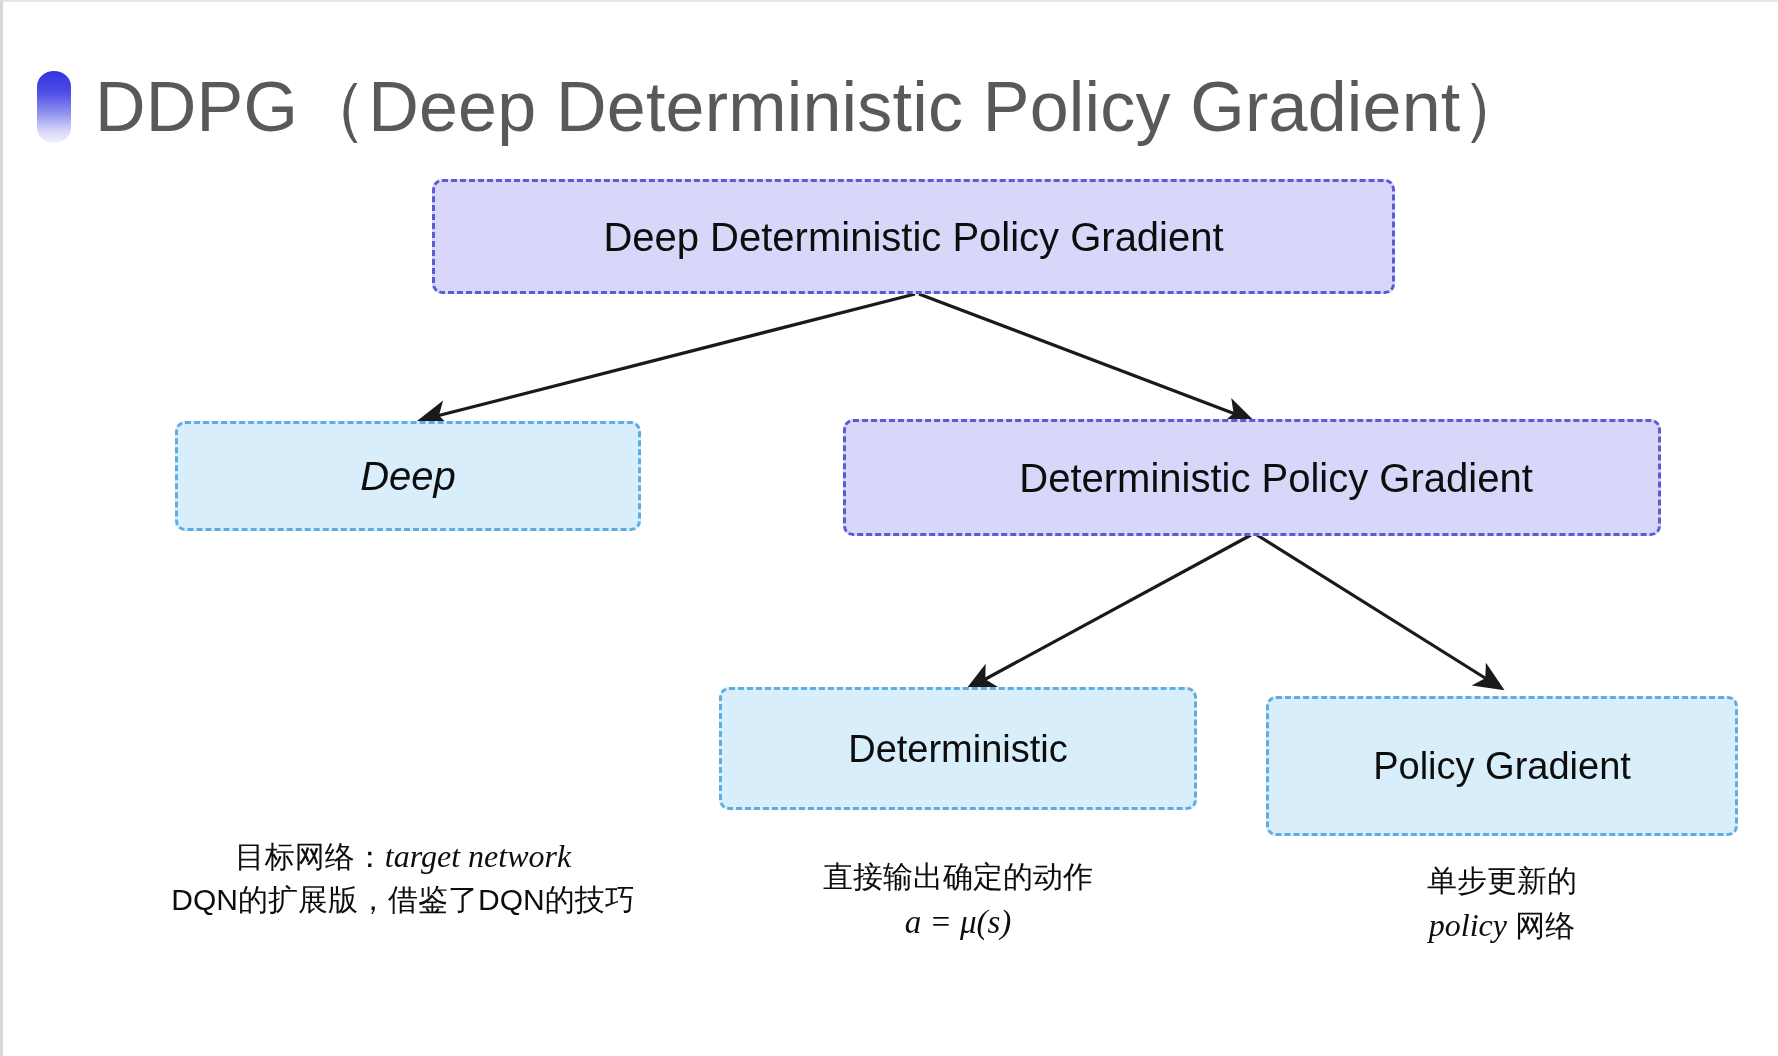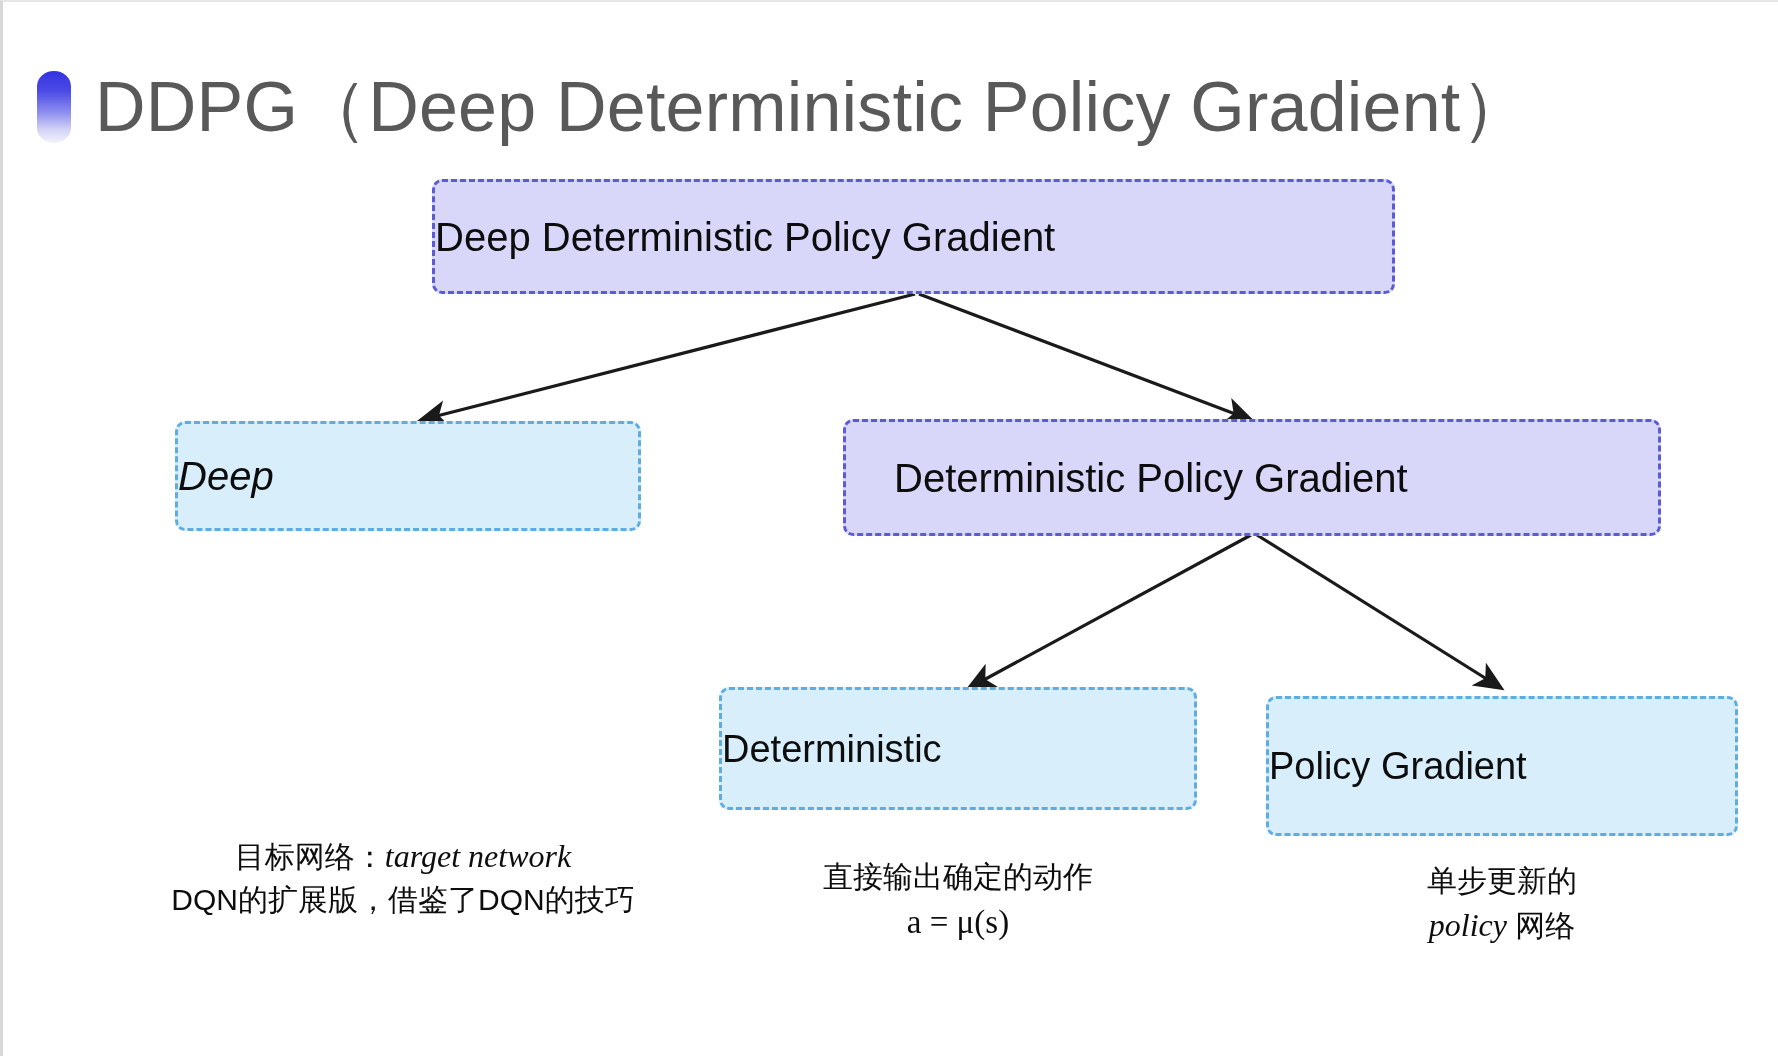--- a/index.html
+++ b/index.html
@@ -60,21 +60,21 @@
     top: 0;
     width: 1778px;
     height: 1056px;
   }
   .node-box {
     position: absolute;
     box-sizing: border-box;
     border-radius: 10px;
     display: flex;
     align-items: center;
-    justify-content: flex-start;
+    justify-content: center;
   }
   .node-box.purple {
     background: #d8d7fa;
     border: 3px dashed #5b5bd6;
   }
   .node-box.cyan {
     background: #d8eefb;
     border: 3px dashed #5fade0;
   }
   .node-label {
@@ -99,20 +99,21 @@
   .cap-line {
     font-size: 30px;
   }
   .mathit {
     font-family: "Liberation Serif", "DejaVu Serif", serif;
     font-style: italic;
     font-size: 32px;
   }
   .formula {
     font-family: "Liberation Serif", "DejaVu Serif", serif;
+    font-style: italic;
     font-size: 33px;
   }
 </style>
 </head>
 <body>
 
 <div id="slide">
 
   <div id="title-row">
     <div id="title-bullet"></div>

